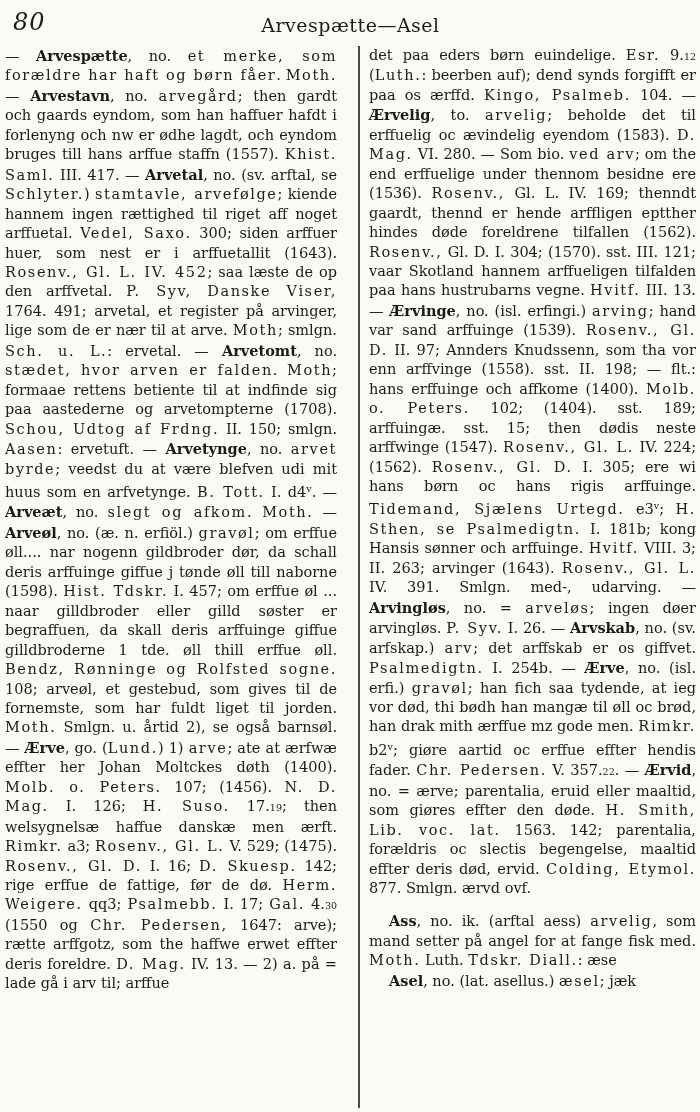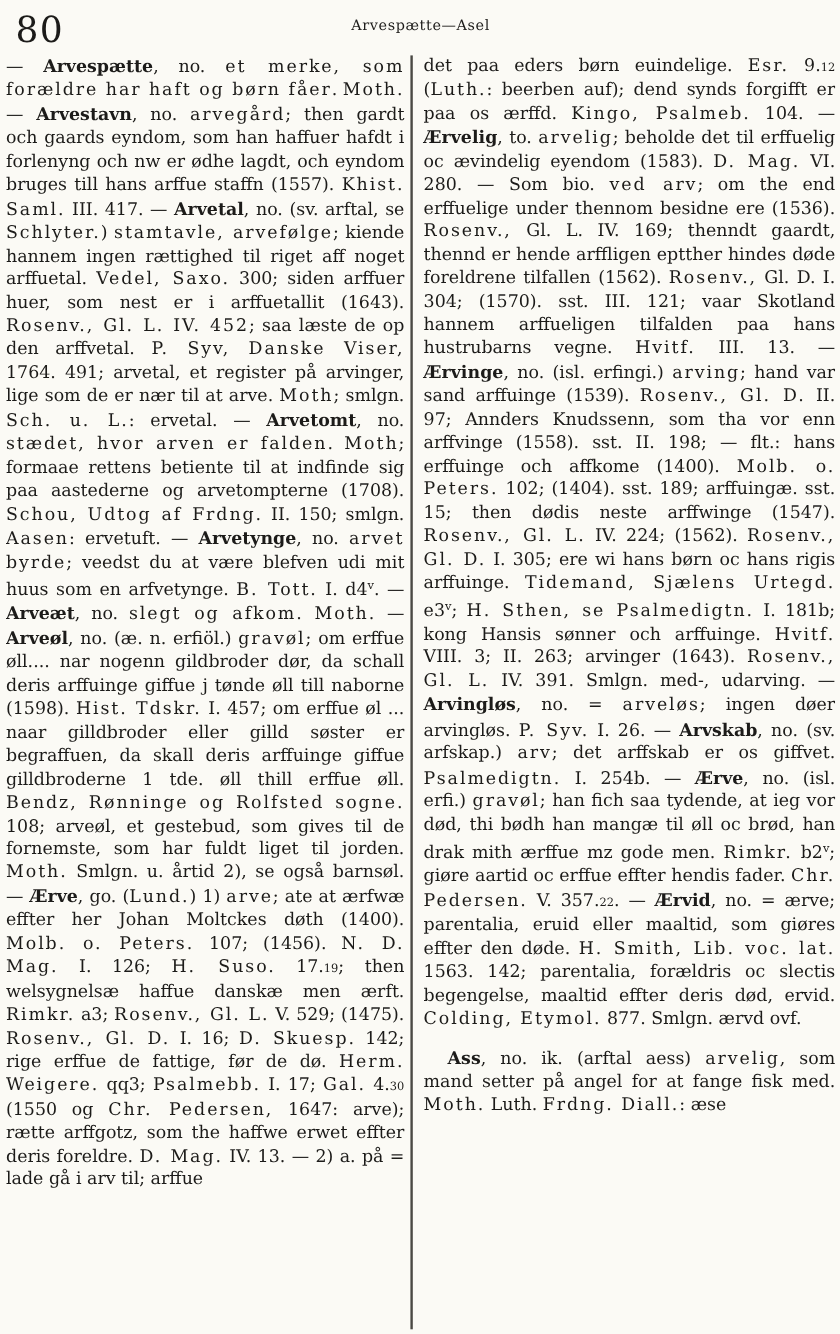--- a/index.html
+++ b/index.html
@@ -13,32 +13,32 @@
   .page {
     position:relative;
     width:700px; height:1112px;
     box-sizing:border-box;
     padding:6px 4px 0 5px;
     overflow:hidden;
   }
   .header { position:relative; height:40px; }
   .page-num {
     position:absolute; left:8px; top:2px;
-    font-size:30px; letter-spacing:1px;
+    font-size:24px; letter-spacing:1px;font-style:italic;
   }
   .header-title {
-    text-align:center; font-size:12px;
+    text-align:center; font-size:19px;
     padding-top:8px; letter-spacing:0.5px;
   }
   .columns { display:flex; align-items:stretch; height:1062px; overflow:hidden; }
   .col {
     font-size:14.5px; line-height:19.45px;
     text-align:justify;
   }
-  .col-left { width:332px; padding-right:5px; }
+  .col-left { width:332px; padding-right:21px; }
   .divider { width:0; border-left:2px solid #4a4944; }
   .col-right { flex:1; padding-left:9px; }
   .par { margin:0; }
   .par.indent { text-indent:20px; }
   .par.gap { margin-top:13px; }
   .seg-p  { }
   .seg-b  { font-weight:bold; }
   .seg-sp { letter-spacing:1.6px; }
   .seg-sm { font-size:9.5px;margin-top:16px; }
   .seg-sup{ font-size:9.5px; vertical-align:5px; }
@@ -51,16 +51,17 @@
     <span class="page-num">80</span>
     <div class="header-title">Arvespætte—Asel</div>
   </div>
   <div class="columns">
     <div class="col col-left">
         <p class="par"><span class="seg-p">— </span><span class="seg-b">Arvespætte</span><span class="seg-p">, no. </span><span class="seg-sp">et merke, som forældre har haft og børn fåer</span><span class="seg-p">. </span><span class="seg-sp">Moth.</span><span class="seg-p"> — </span><span class="seg-b">Arvestavn</span><span class="seg-p">, no. </span><span class="seg-sp">arvegård</span><span class="seg-p">; then gardt och gaards eyndom, som han haffuer hafdt i forlenyng och nw er ødhe lagdt, och eyndom bruges till hans arffue staffn (1557). </span><span class="seg-sp">Khist. Saml.</span><span class="seg-p"> III. 417. — </span><span class="seg-b">Arvetal</span><span class="seg-p">, no. (sv. arftal, se </span><span class="seg-sp">Schlyter.</span><span class="seg-p">) </span><span class="seg-sp">stamtavle, arvefølge</span><span class="seg-p">; kiende hannem ingen rættighed til riget aff noget arffuetal. </span><span class="seg-sp">Vedel, Saxo.</span><span class="seg-p"> 300; siden arffuer huer, som nest er i arffuetallit (1643). </span><span class="seg-sp">Rosenv., Gl. L. IV. 452</span><span class="seg-p">; saa læste de op den arffvetal. </span><span class="seg-sp">P. Syv, Danske Viser,</span><span class="seg-p"> 1764. 491; arvetal, et register på arvinger, lige som de er nær til at arve. </span><span class="seg-sp">Moth</span><span class="seg-p">; smlgn. </span><span class="seg-sp">Sch. u. L.</span><span class="seg-p">: ervetal. — </span><span class="seg-b">Arvetomt</span><span class="seg-p">, no. </span><span class="seg-sp">stædet, hvor arven er falden.</span><span class="seg-p"> </span><span class="seg-sp">Moth</span><span class="seg-p">; formaae rettens betiente til at indfinde sig paa aastederne og arvetompterne (1708). </span><span class="seg-sp">Schou, Udtog af Frdng.</span><span class="seg-p"> II. 150; smlgn. </span><span class="seg-sp">Aasen</span><span class="seg-p">: ervetuft. — </span><span class="seg-b">Arvetynge</span><span class="seg-p">, no. </span><span class="seg-sp">arvet byrde</span><span class="seg-p">; veedst du at være blefven udi mit huus som en arfvetynge. </span><span class="seg-sp">B. Tott.</span><span class="seg-p"> I. d4</span><span class="seg-sup">v</span><span class="seg-p">. — </span><span class="seg-b">Arveæt</span><span class="seg-p">, no. </span><span class="seg-sp">slegt og afkom.</span><span class="seg-p"> </span><span class="seg-sp">Moth.</span><span class="seg-p"> — </span><span class="seg-b">Arveøl</span><span class="seg-p">, no. (æ. n. erfiöl.) </span><span class="seg-sp">gravøl</span><span class="seg-p">; om erffue øll.... nar nogenn gildbroder dør, da schall deris arffuinge giffue j tønde øll till naborne (1598). </span><span class="seg-sp">Hist. Tdskr.</span><span class="seg-p"> I. 457; om erffue øl ... naar gilldbroder eller gilld søster er begraffuen, da skall deris arffuinge giffue gilldbroderne 1 tde. øll thill erffue øll. </span><span class="seg-sp">Bendz, Rønninge og Rolfsted sogne.</span><span class="seg-p"> 108; arveøl, et gestebud, som gives til de fornemste, som har fuldt liget til jorden. </span><span class="seg-sp">Moth.</span><span class="seg-p"> Smlgn. u. årtid 2), se også barnsøl. — </span><span class="seg-b">Ærve</span><span class="seg-p">, go. (</span><span class="seg-sp">Lund.</span><span class="seg-p">) 1) </span><span class="seg-sp">arve</span><span class="seg-p">; ate at ærfwæ effter her Johan Moltckes døth (1400). </span><span class="seg-sp">Molb. o. Peters.</span><span class="seg-p"> 107; (1456). </span><span class="seg-sp">N. D. Mag.</span><span class="seg-p"> I. 126; </span><span class="seg-sp">H. Suso.</span><span class="seg-p"> 17.</span><span class="seg-sm">19</span><span class="seg-p">; then welsygnelsæ haffue danskæ men ærft. </span><span class="seg-sp">Rimkr.</span><span class="seg-p"> a3; </span><span class="seg-sp">Rosenv., Gl. L.</span><span class="seg-p"> V. 529; (1475). </span><span class="seg-sp">Rosenv., Gl. D.</span><span class="seg-p"> I. 16; </span><span class="seg-sp">D. Skuesp.</span><span class="seg-p"> 142; rige erffue de fattige, før de dø. </span><span class="seg-sp">Herm. Weigere.</span><span class="seg-p"> qq3; </span><span class="seg-sp">Psalmebb.</span><span class="seg-p"> I. 17; </span><span class="seg-sp">Gal.</span><span class="seg-p"> 4.</span><span class="seg-sm">30</span><span class="seg-p"> (1550 og </span><span class="seg-sp">Chr. Pedersen,</span><span class="seg-p"> 1647: arve); rætte arffgotz, som the haffwe erwet effter deris foreldre. </span><span class="seg-sp">D. Mag.</span><span class="seg-p"> IV. 13. — 2) a. på = lade gå i arv til; arffue</span></p>
       </div>
     <div class="divider"></div>
     <div class="col col-right">
         <p class="par"><span class="seg-p">det paa eders børn euindelige. </span><span class="seg-sp">Esr.</span><span class="seg-p"> 9.</span><span class="seg-sm">12</span><span class="seg-p"> (</span><span class="seg-sp">Luth.</span><span class="seg-p">: beerben auf); dend synds forgifft er paa os ærffd. </span><span class="seg-sp">Kingo, Psalmeb.</span><span class="seg-p"> 104. — </span><span class="seg-b">Ærvelig</span><span class="seg-p">, to. </span><span class="seg-sp">arvelig</span><span class="seg-p">; beholde det til erffuelig oc ævindelig eyendom (1583). </span><span class="seg-sp">D. Mag.</span><span class="seg-p"> VI. 280. — Som bio. </span><span class="seg-sp">ved arv</span><span class="seg-p">; om the end erffuelige under thennom besidne ere (1536). </span><span class="seg-sp">Rosenv.,</span><span class="seg-p"> Gl. L. IV. 169; thenndt gaardt, thennd er hende arffligen eptther hindes døde foreldrene tilfallen (1562). </span><span class="seg-sp">Rosenv.,</span><span class="seg-p"> Gl. D. I. 304; (1570). sst. III. 121; vaar Skotland hannem arffueligen tilfalden paa hans hustrubarns vegne. </span><span class="seg-sp">Hvitf.</span><span class="seg-p"> III. 13. — </span><span class="seg-b">Ærvinge</span><span class="seg-p">, no. (isl. erfingi.) </span><span class="seg-sp">arving</span><span class="seg-p">; hand var sand arffuinge (1539). </span><span class="seg-sp">Rosenv., Gl. D.</span><span class="seg-p"> II. 97; Annders Knudssenn, som tha vor enn arffvinge (1558). sst. II. 198; — flt.: hans erffuinge och affkome (1400). </span><span class="seg-sp">Molb. o. Peters.</span><span class="seg-p"> 102; (1404). sst. 189; arffuingæ. sst. 15; then dødis neste arffwinge (1547). </span><span class="seg-sp">Rosenv., Gl. L.</span><span class="seg-p"> IV. 224; (1562). </span><span class="seg-sp">Rosenv., Gl. D.</span><span class="seg-p"> I. 305; ere wi hans børn oc hans rigis arffuinge. </span><span class="seg-sp">Tidemand, Sjælens Urtegd.</span><span class="seg-p"> e3</span><span class="seg-sup">v</span><span class="seg-p">; </span><span class="seg-sp">H. Sthen, se Psalmedigtn.</span><span class="seg-p"> I. 181b; kong Hansis sønner och arffuinge. </span><span class="seg-sp">Hvitf.</span><span class="seg-p"> VIII. 3; II. 263; arvinger (1643). </span><span class="seg-sp">Rosenv., Gl. L.</span><span class="seg-p"> IV. 391. Smlgn. med-, udarving. — </span><span class="seg-b">Arvingløs</span><span class="seg-p">, no. = </span><span class="seg-sp">arveløs</span><span class="seg-p">; ingen døer arvingløs. </span><span class="seg-sp">P. Syv.</span><span class="seg-p"> I. 26. — </span><span class="seg-b">Arvskab</span><span class="seg-p">, no. (sv. arfskap.) </span><span class="seg-sp">arv</span><span class="seg-p">; det arffskab er os giffvet. </span><span class="seg-sp">Psalmedigtn.</span><span class="seg-p"> I. 254b. — </span><span class="seg-b">Ærve</span><span class="seg-p">, no. (isl. erfi.) </span><span class="seg-sp">gravøl</span><span class="seg-p">; han fich saa tydende, at ieg vor død, thi bødh han mangæ til øll oc brød, han drak mith ærffue mz gode men. </span><span class="seg-sp">Rimkr.</span><span class="seg-p"> b2</span><span class="seg-sup">v</span><span class="seg-p">; giøre aartid oc erffue effter hendis fader. </span><span class="seg-sp">Chr. Pedersen.</span><span class="seg-p"> V. 357.</span><span class="seg-sm">22</span><span class="seg-p">. — </span><span class="seg-b">Ærvid</span><span class="seg-p">, no. = ærve; parentalia, eruid eller maaltid, som giøres effter den døde. </span><span class="seg-sp">H. Smith, Lib. voc. lat.</span><span class="seg-p"> 1563. 142; parentalia, forældris oc slectis begengelse, maaltid effter deris død, ervid. </span><span class="seg-sp">Colding, Etymol.</span><span class="seg-p"> 877. Smlgn. ærvd ovf.</span></p>
-        <p class="par indent gap"><span class="seg-b">Ass</span><span class="seg-p">, no. ik. (arftal aess) </span><span class="seg-sp">arvelig</span><span class="seg-p">, som mand setter på angel for at fange fisk med. </span><span class="seg-sp">Moth.</span><span class="seg-p"> Luth. </span><span class="seg-sp">Frdng. Diall.</span><span class="seg-p">: æse</span></p>
+        <p class="par indent gap"><span class="seg-b">Ass</span><span class="seg-p">, no. ik. (arftal aess) </span><span class="seg-sp">arvelig</span><span class="seg-p">, som mand setter på angel for at fange fisk med. </span><span class="seg-sp">Moth.</span><span class="seg-p"> Luth. </span><span class="seg-sp">Tdskr. Diall.</span><span class="seg-p">: æse</span></p>
+        <p class="par indent"><span class="seg-b">Asel</span><span class="seg-p">, no. (lat. asellus.) </span><span class="seg-sp">æsel</span><span class="seg-p">; jæk</span></p>
       </div>
   </div>
 </div>
 
 </body></html>

